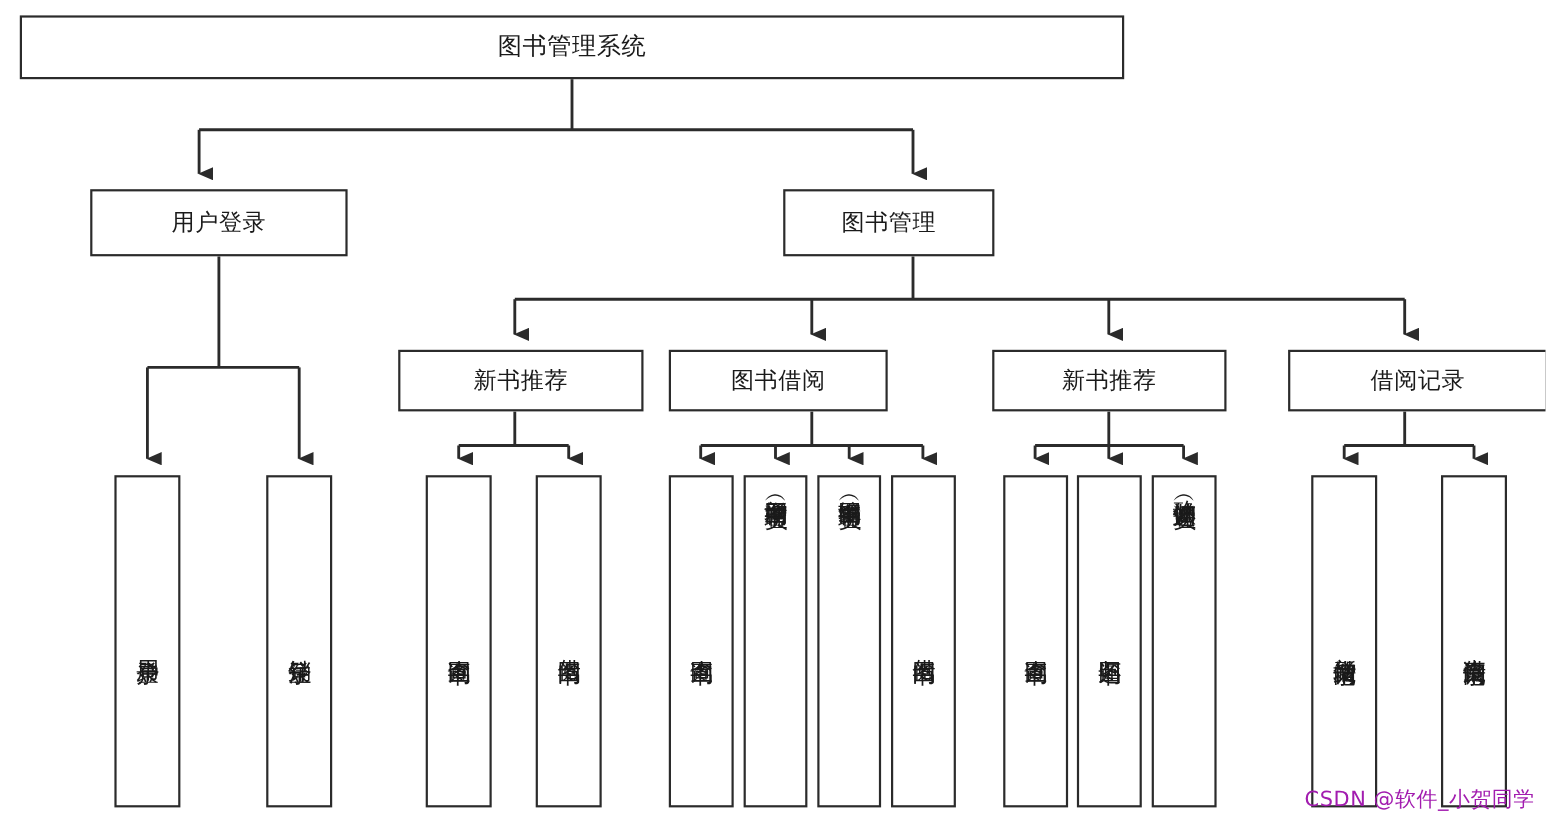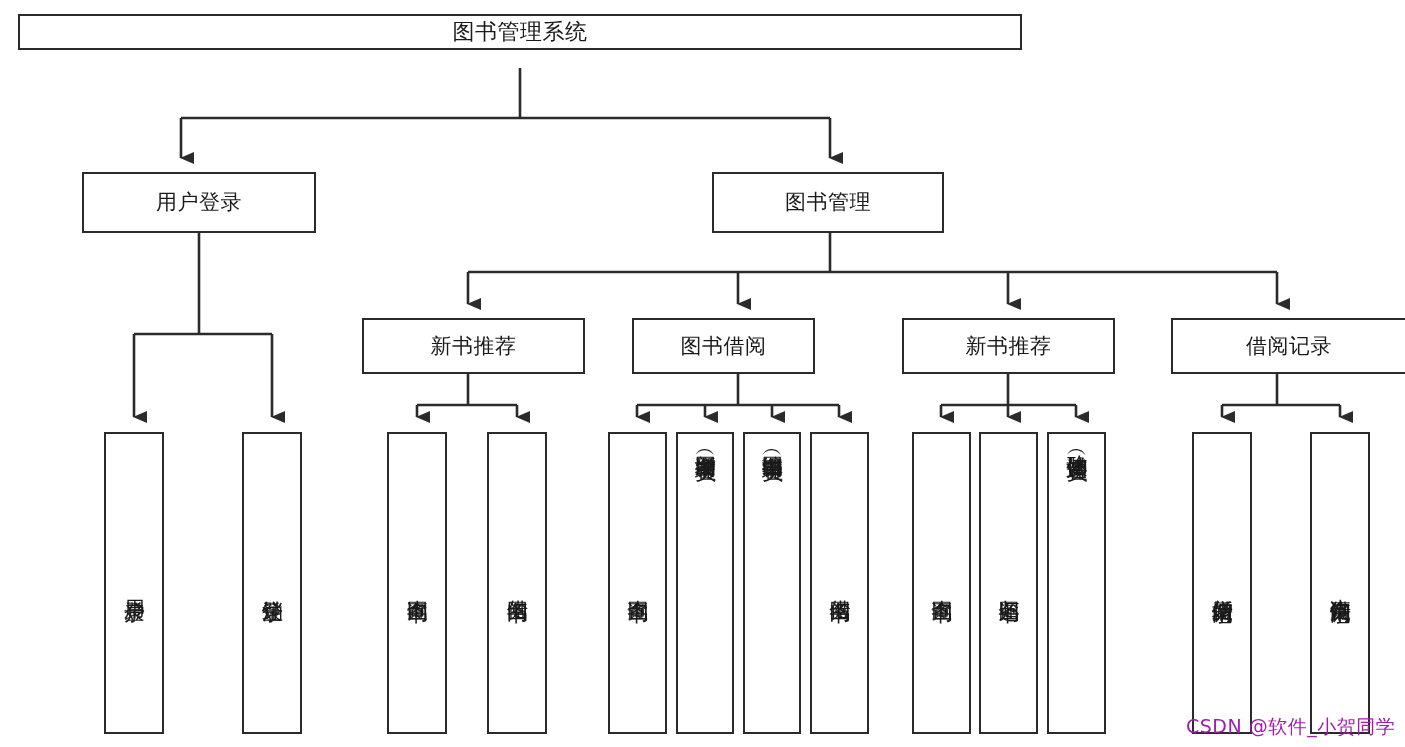--- a/index.html
+++ b/index.html
@@ -125,35 +125,35 @@
       <path d="M 1008 405 L 1008 417" marker-end="url(#arrow)"></path>
       <path d="M 1076 405 L 1076 417" marker-end="url(#arrow)"></path>
 
       <path d="M 1277 374 L 1277 405"></path>
       <path d="M 1222 405 L 1340 405"></path>
       <path d="M 1222 405 L 1222 417" marker-end="url(#arrow)"></path>
       <path d="M 1340 405 L 1340 417" marker-end="url(#arrow)"></path>
     </g>
   </svg>
 
-  <div class="node root" style="left:18px; top:14px; width:1004px; height:36px;">
+  <div class="node root" style="left:18px; top:14px; width:1004px; height:58px;">
     <span class="node-label">图书管理系统</span>
   </div>
 
   <div class="node level2" style="left:82px; top:172px; width:234px; height:61px;">
     <span class="node-label">用户登录</span>
   </div>
-  <div class="node level2" style="left:712px; top:172px; width:232px; height:61px;">
+  <div class="node level2" style="left:712px; top:172px; width:192px; height:61px;">
     <span class="node-label">图书管理</span>
   </div>
 
   <div class="node level3" style="left:362px; top:318px; width:223px; height:56px;">
     <span class="node-label">新书推荐</span>
   </div>
-  <div class="node level3" style="left:632px; top:318px; width:183px; height:56px;">
+  <div class="node level3" style="left:608px; top:318px; width:199px; height:56px;">
     <span class="node-label">图书借阅</span>
   </div>
   <div class="node level3" style="left:902px; top:318px; width:213px; height:56px;">
     <span class="node-label">新书推荐</span>
   </div>
   <div class="node level3" style="left:1171px; top:318px; width:236px; height:56px;">
     <span class="node-label">借阅记录</span>
   </div>
 
   <div class="node leaf mid" style="left:104px; top:432px; width:60px; height:302px;">

